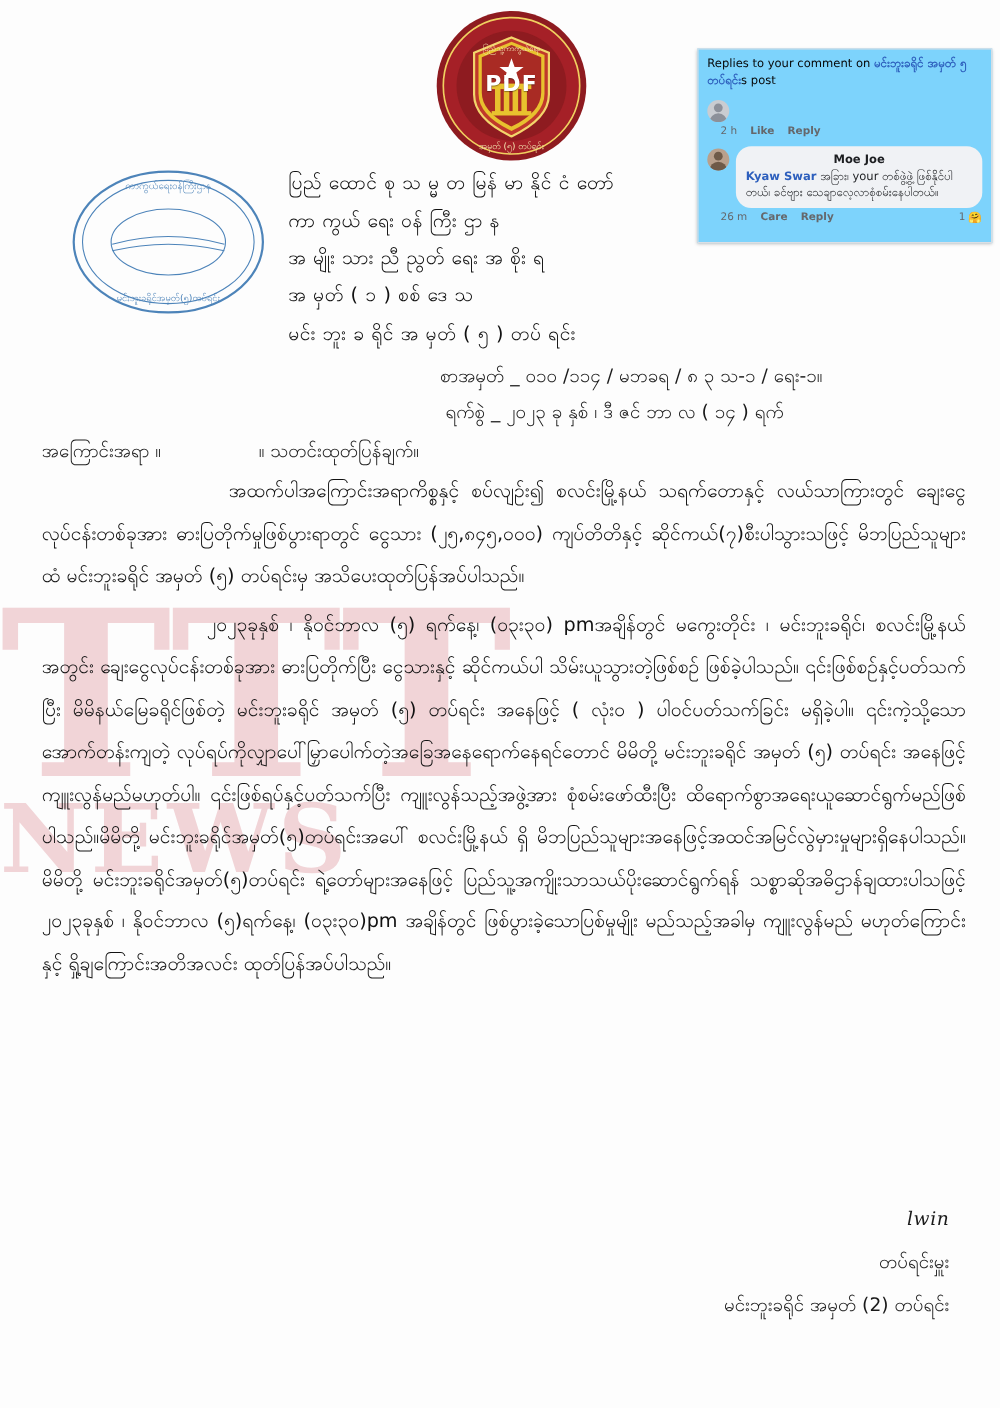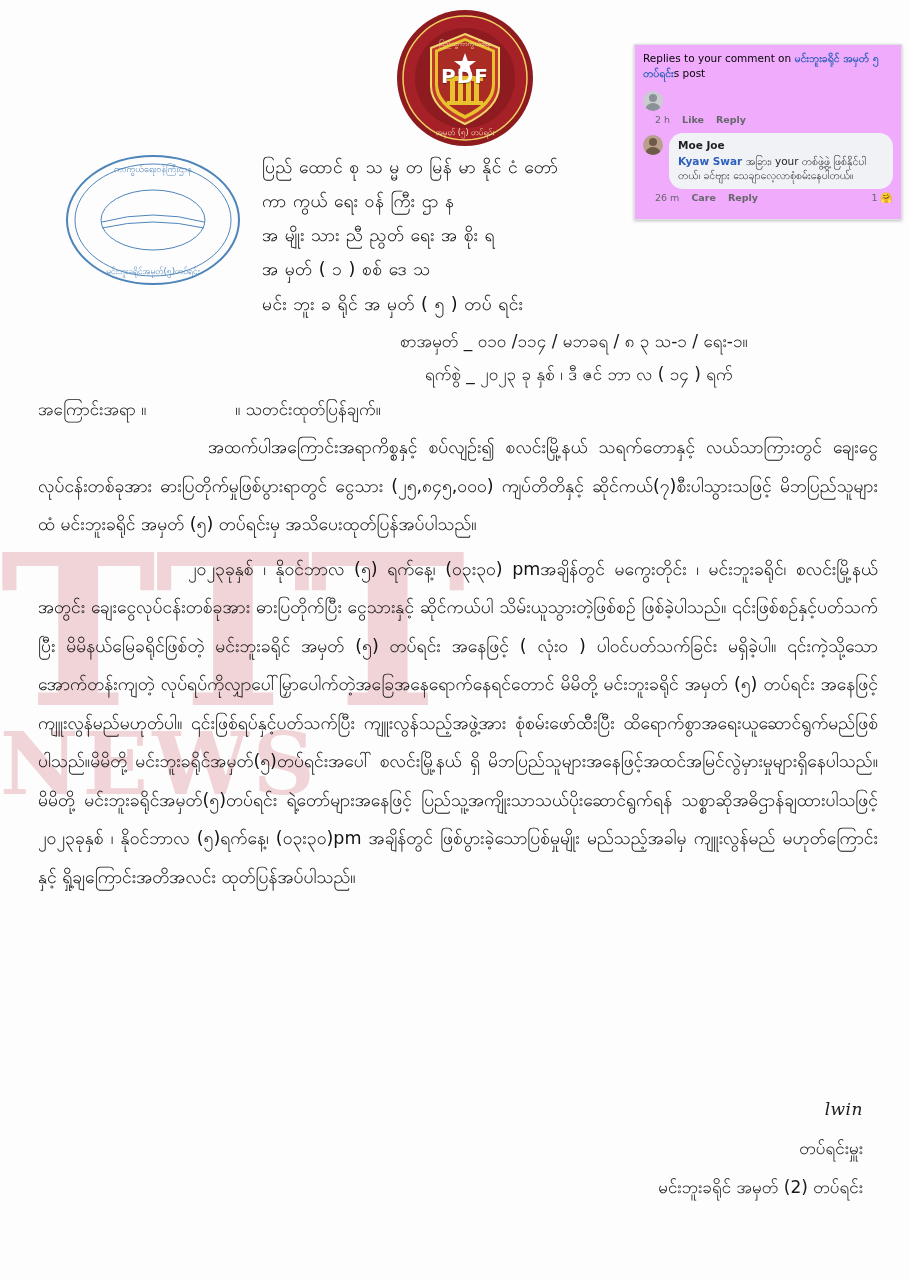--- a/index.html
+++ b/index.html
@@ -99,21 +99,20 @@
     z-index: 2;
     white-space: nowrap;
   }
   .date-line {
     position: absolute;
     left: 405px;
     top: 363px;
     font-size: 17px;
     z-index: 2;
     white-space: nowrap;
-    margin-left: 20px;
   }
   .subject-line {
     position: absolute;
     left: 38px;
     top: 398px;
     font-size: 17px;
     z-index: 2;
     white-space: nowrap;
   }
   .subject-line .gap { display: inline-block; width: 78px; }
@@ -153,21 +152,21 @@
     font-size: 17px;
     letter-spacing: 0.5px;
   }
 
   
   .fb-overlay {
     position: absolute;
     left: 634px;
     top: 44px;
     width: 268px;
-    background: #f0abfc;
+    background: #7dd3fc;
     border: 1px solid #dcdfe4;
     box-shadow: 0 1px 3px rgba(0,0,0,0.25);
     z-index: 10;
     font-family: "DejaVu Sans", "Liberation Sans", sans-serif;
     font-size: 10.5px;
     color: #1c1e21;
     padding: 6px 8px 8px 8px;
     box-sizing: border-box;
   }
   .fb-notice {
@@ -220,20 +219,21 @@
     padding: 5px 9px 6px 9px;
     line-height: 1.38;
     font-size: 10.5px;
     max-width: 212px;
   }
   .fb-bubble .fb-name {
     font-weight: bold;
     font-size: 10.5px;
     display: block;
     margin-bottom: 1px;
+    text-align: center;
   }
   .fb-bubble .fb-mention {
     color: #2d5fbd;
     font-weight: bold;
   }
   .fb-meta {
     display: flex;
     align-items: center;
     gap: 12px;
     font-size: 9.5px;

